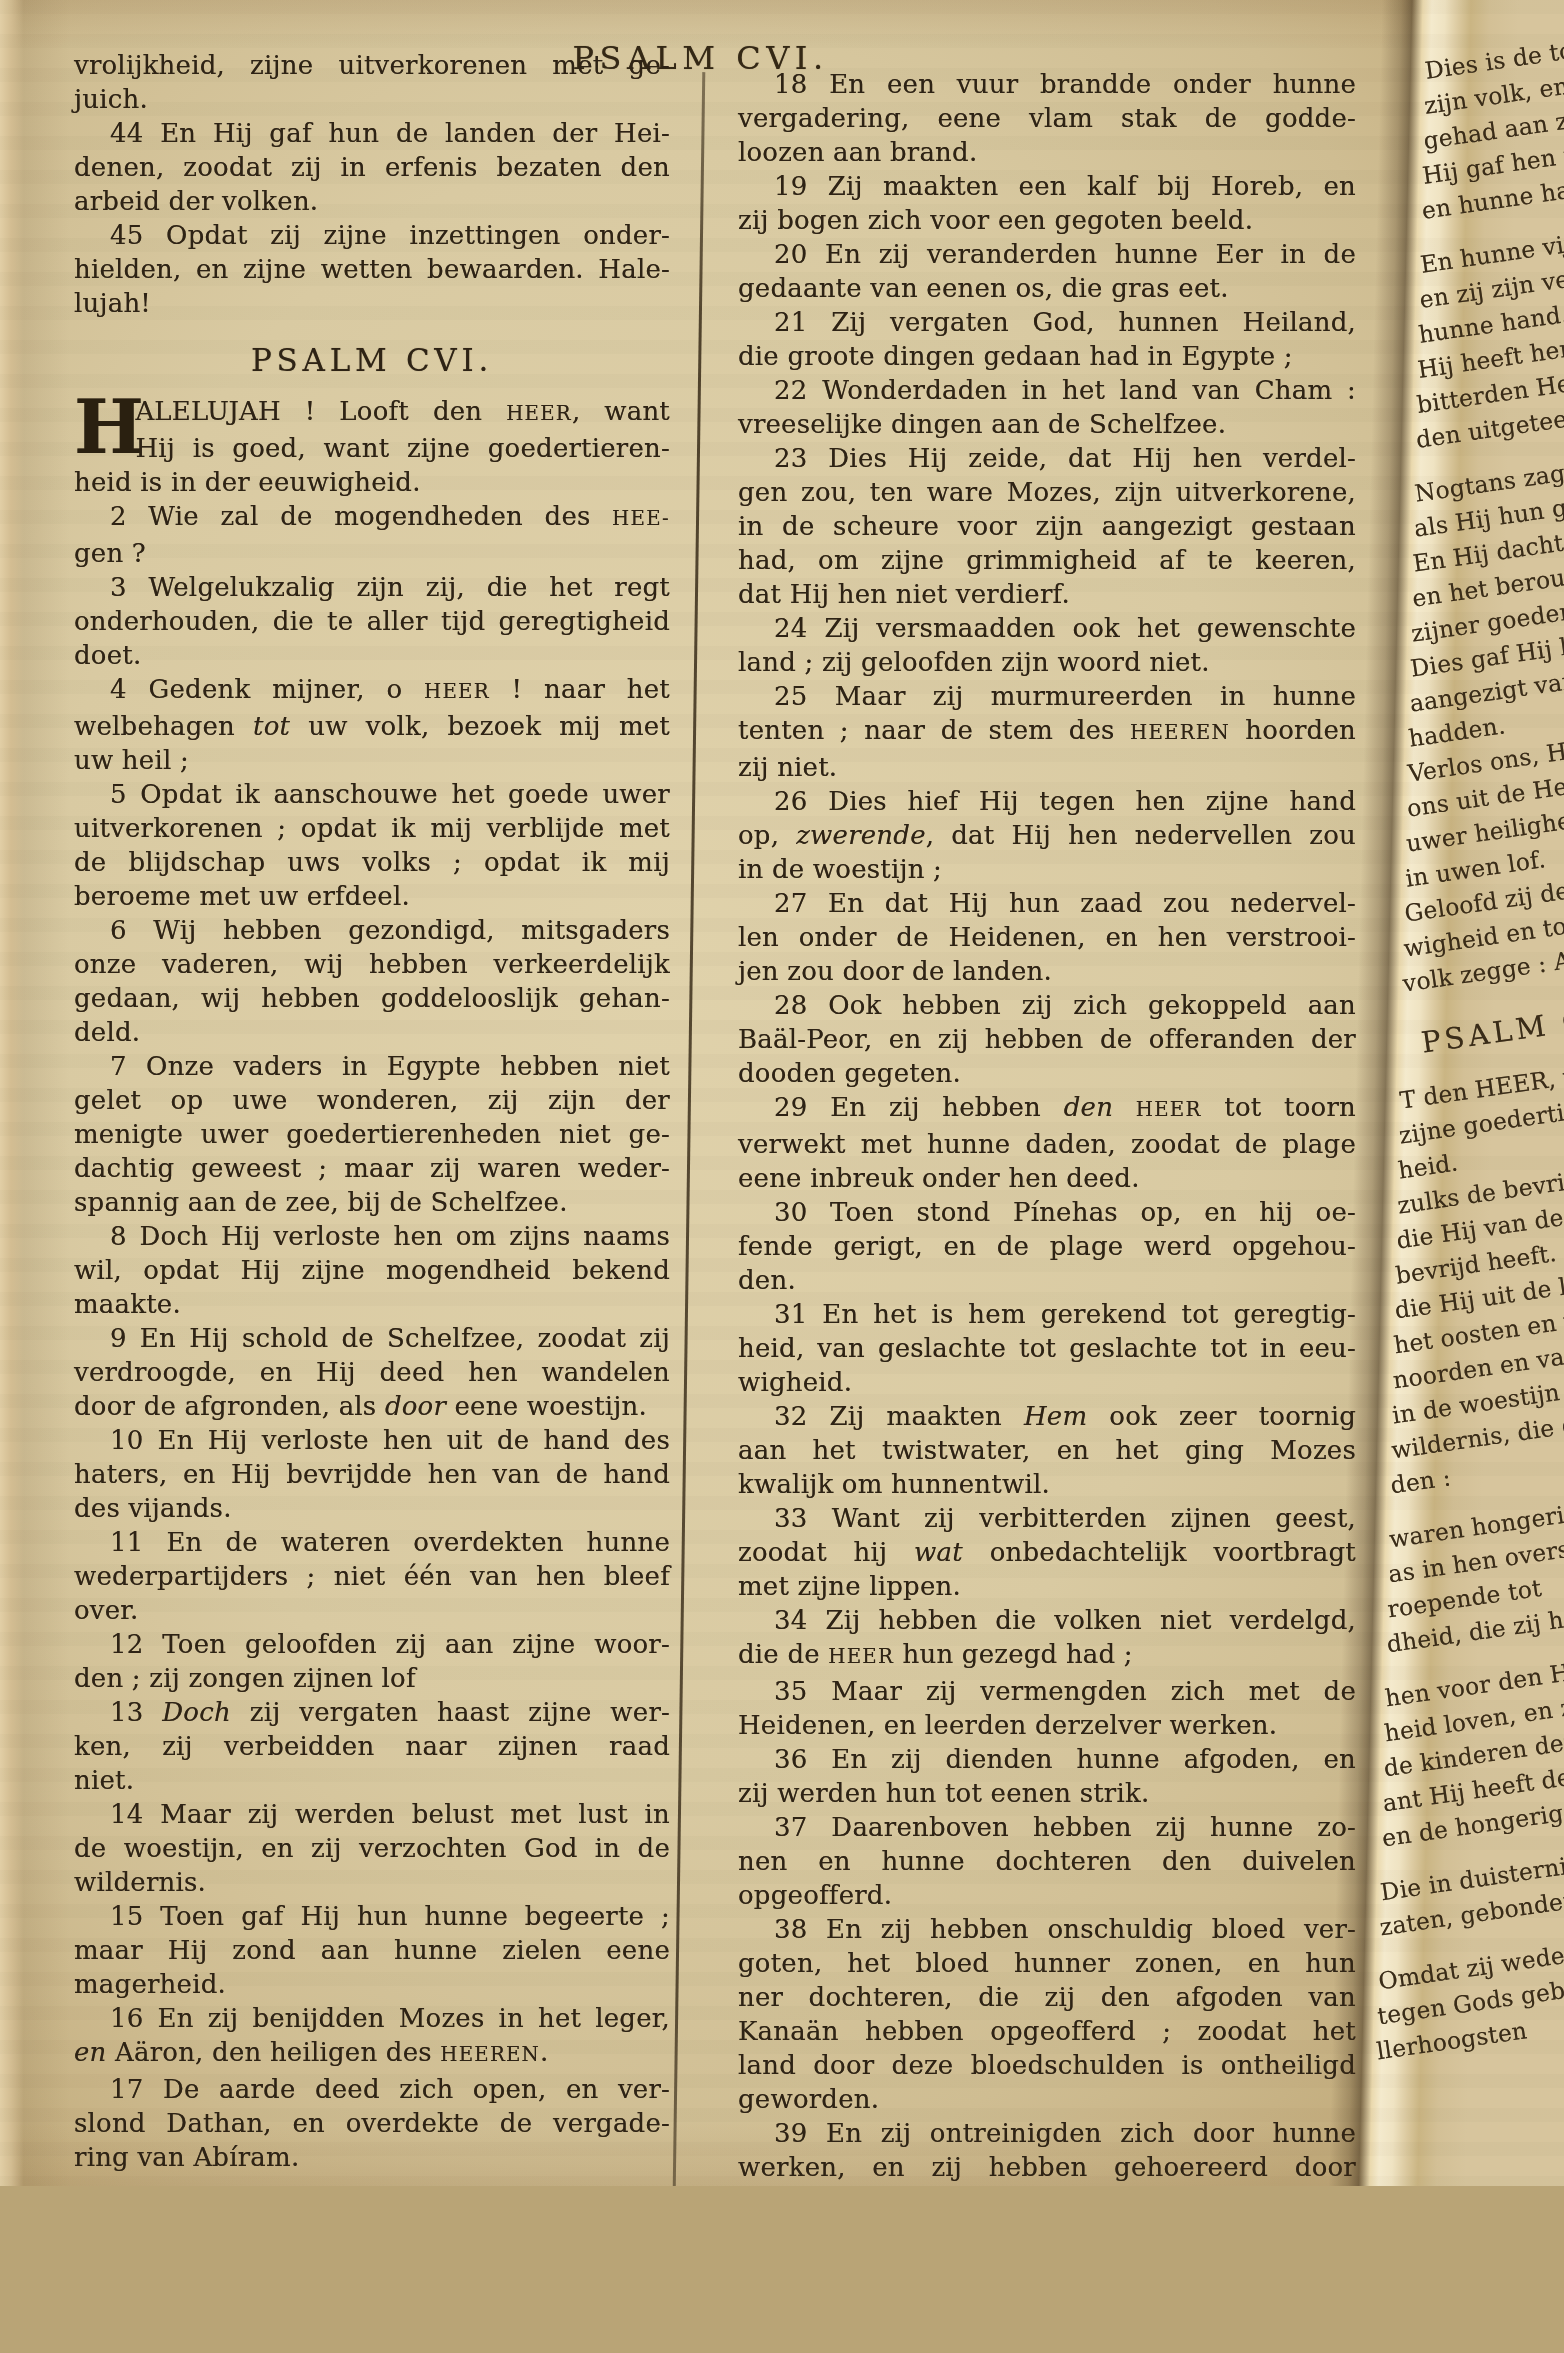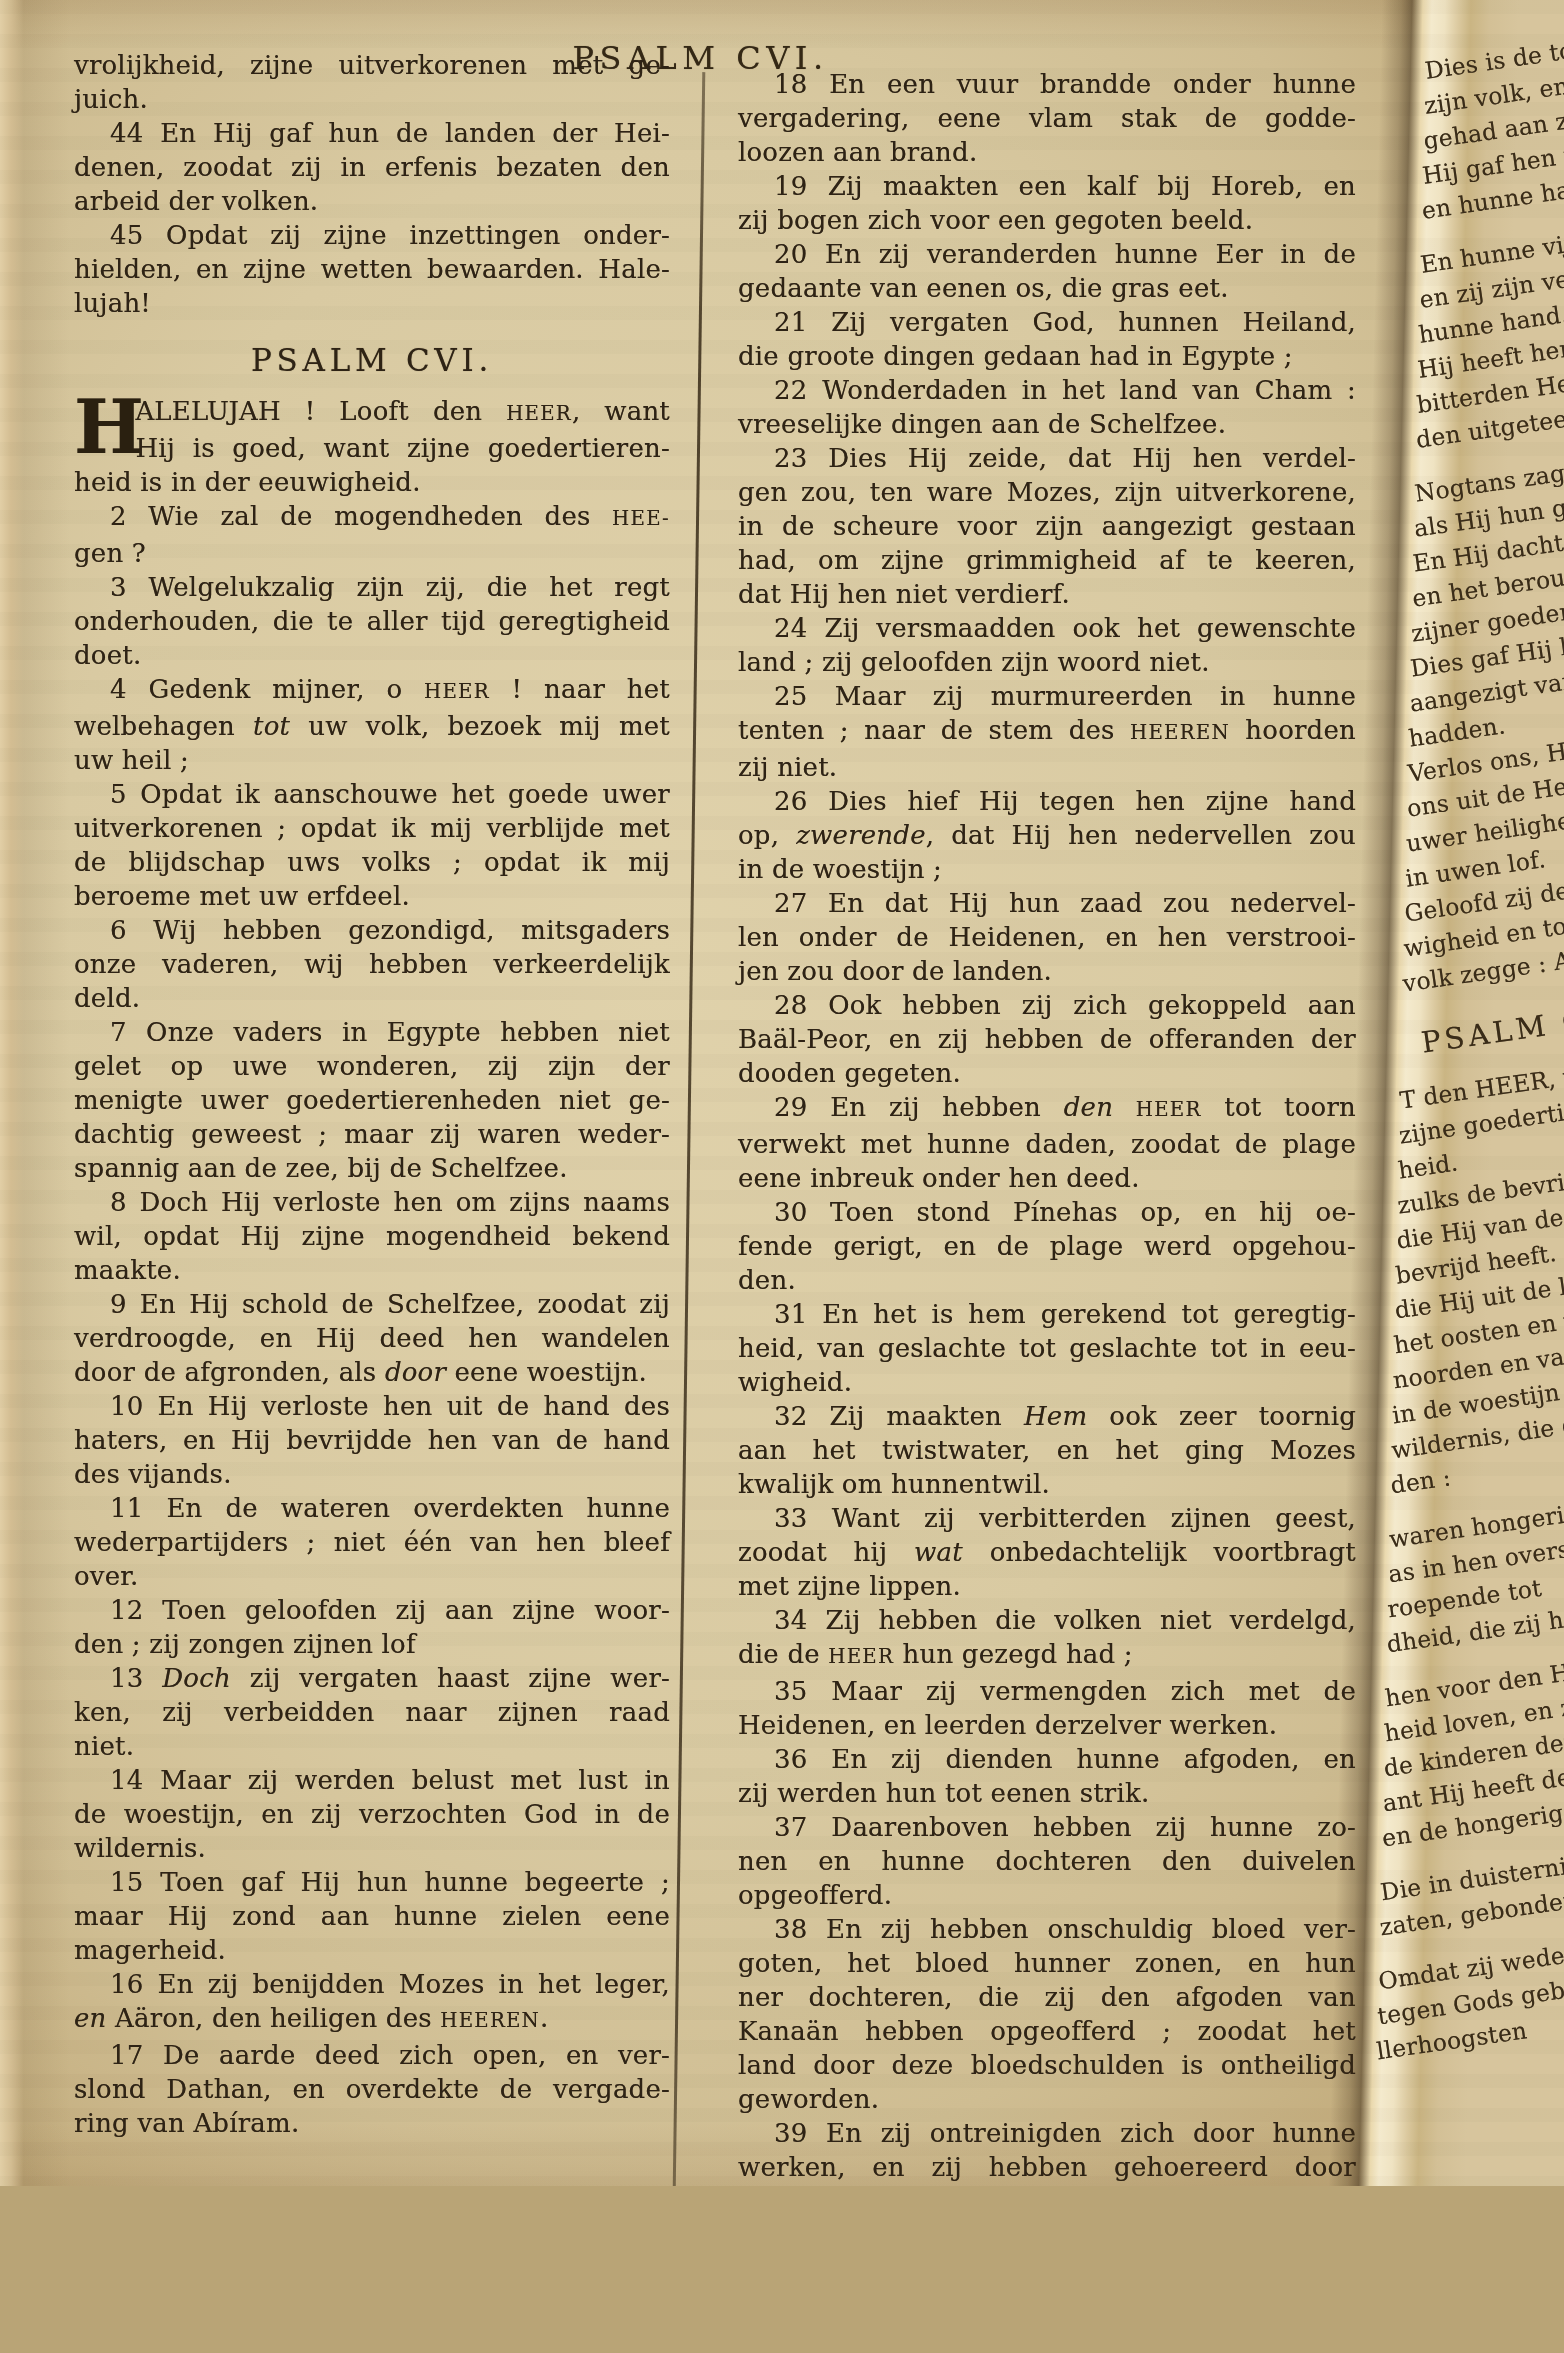--- a/index.html
+++ b/index.html
@@ -139,20 +139,21 @@
       </div>
       <div class="para">
         <div class="line ind">5 Opdat ik aanschouwe het goede uwer</div>
         <div class="line">uitverkorenen ; opdat ik mij verblijde met</div>
         <div class="line">de blijdschap uws volks ; opdat ik mij</div>
         <div class="line last">beroeme met uw erfdeel.</div>
       </div>
       <div class="para">
         <div class="line ind">6 Wij hebben gezondigd, mitsgaders</div>
         <div class="line">onze vaderen, wij hebben verkeerdelijk</div>
+        <div class="line">gedaan, wij hebben goddelooslijk gehan-</div>
         <div class="line last">deld.</div>
       </div>
       <div class="para">
         <div class="line ind">7 Onze vaders in Egypte hebben niet</div>
         <div class="line">gelet op uwe wonderen, zij zijn der</div>
         <div class="line">menigte uwer goedertierenheden niet ge-</div>
         <div class="line">dachtig geweest ; maar zij waren weder-</div>
         <div class="line last">spannig aan de zee, bij de Schelfzee.</div>
       </div>
       <div class="para">

